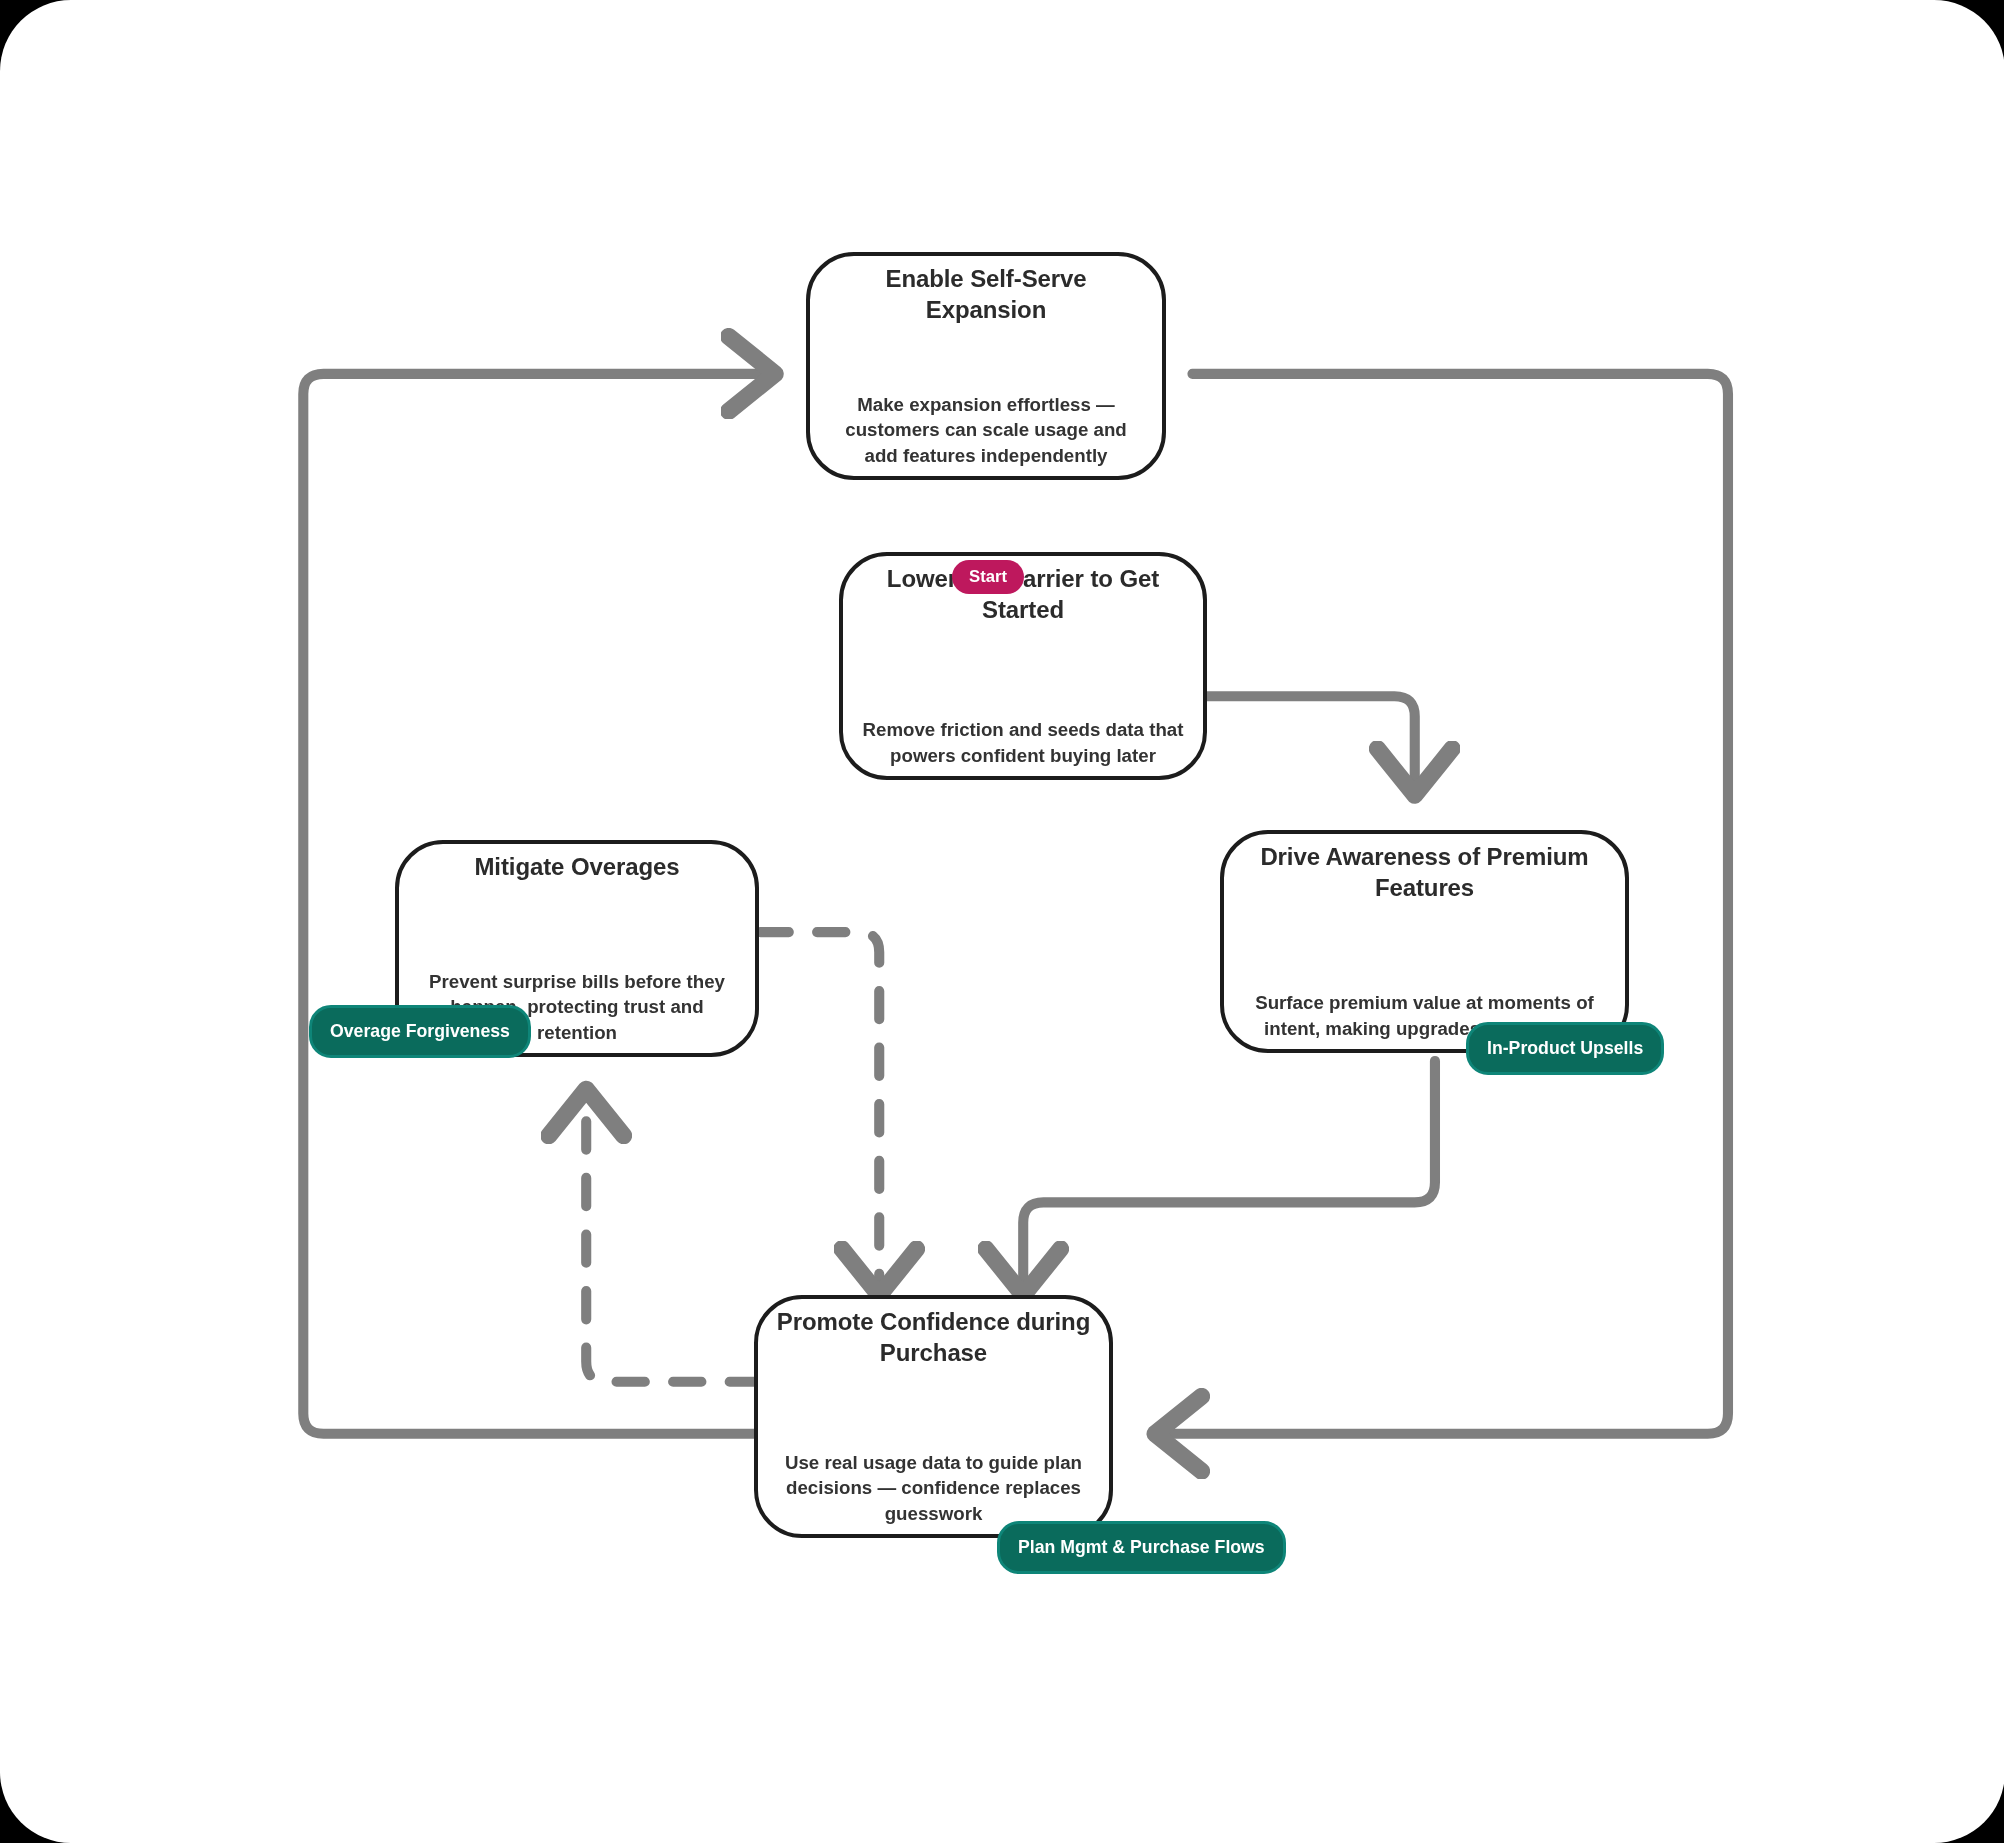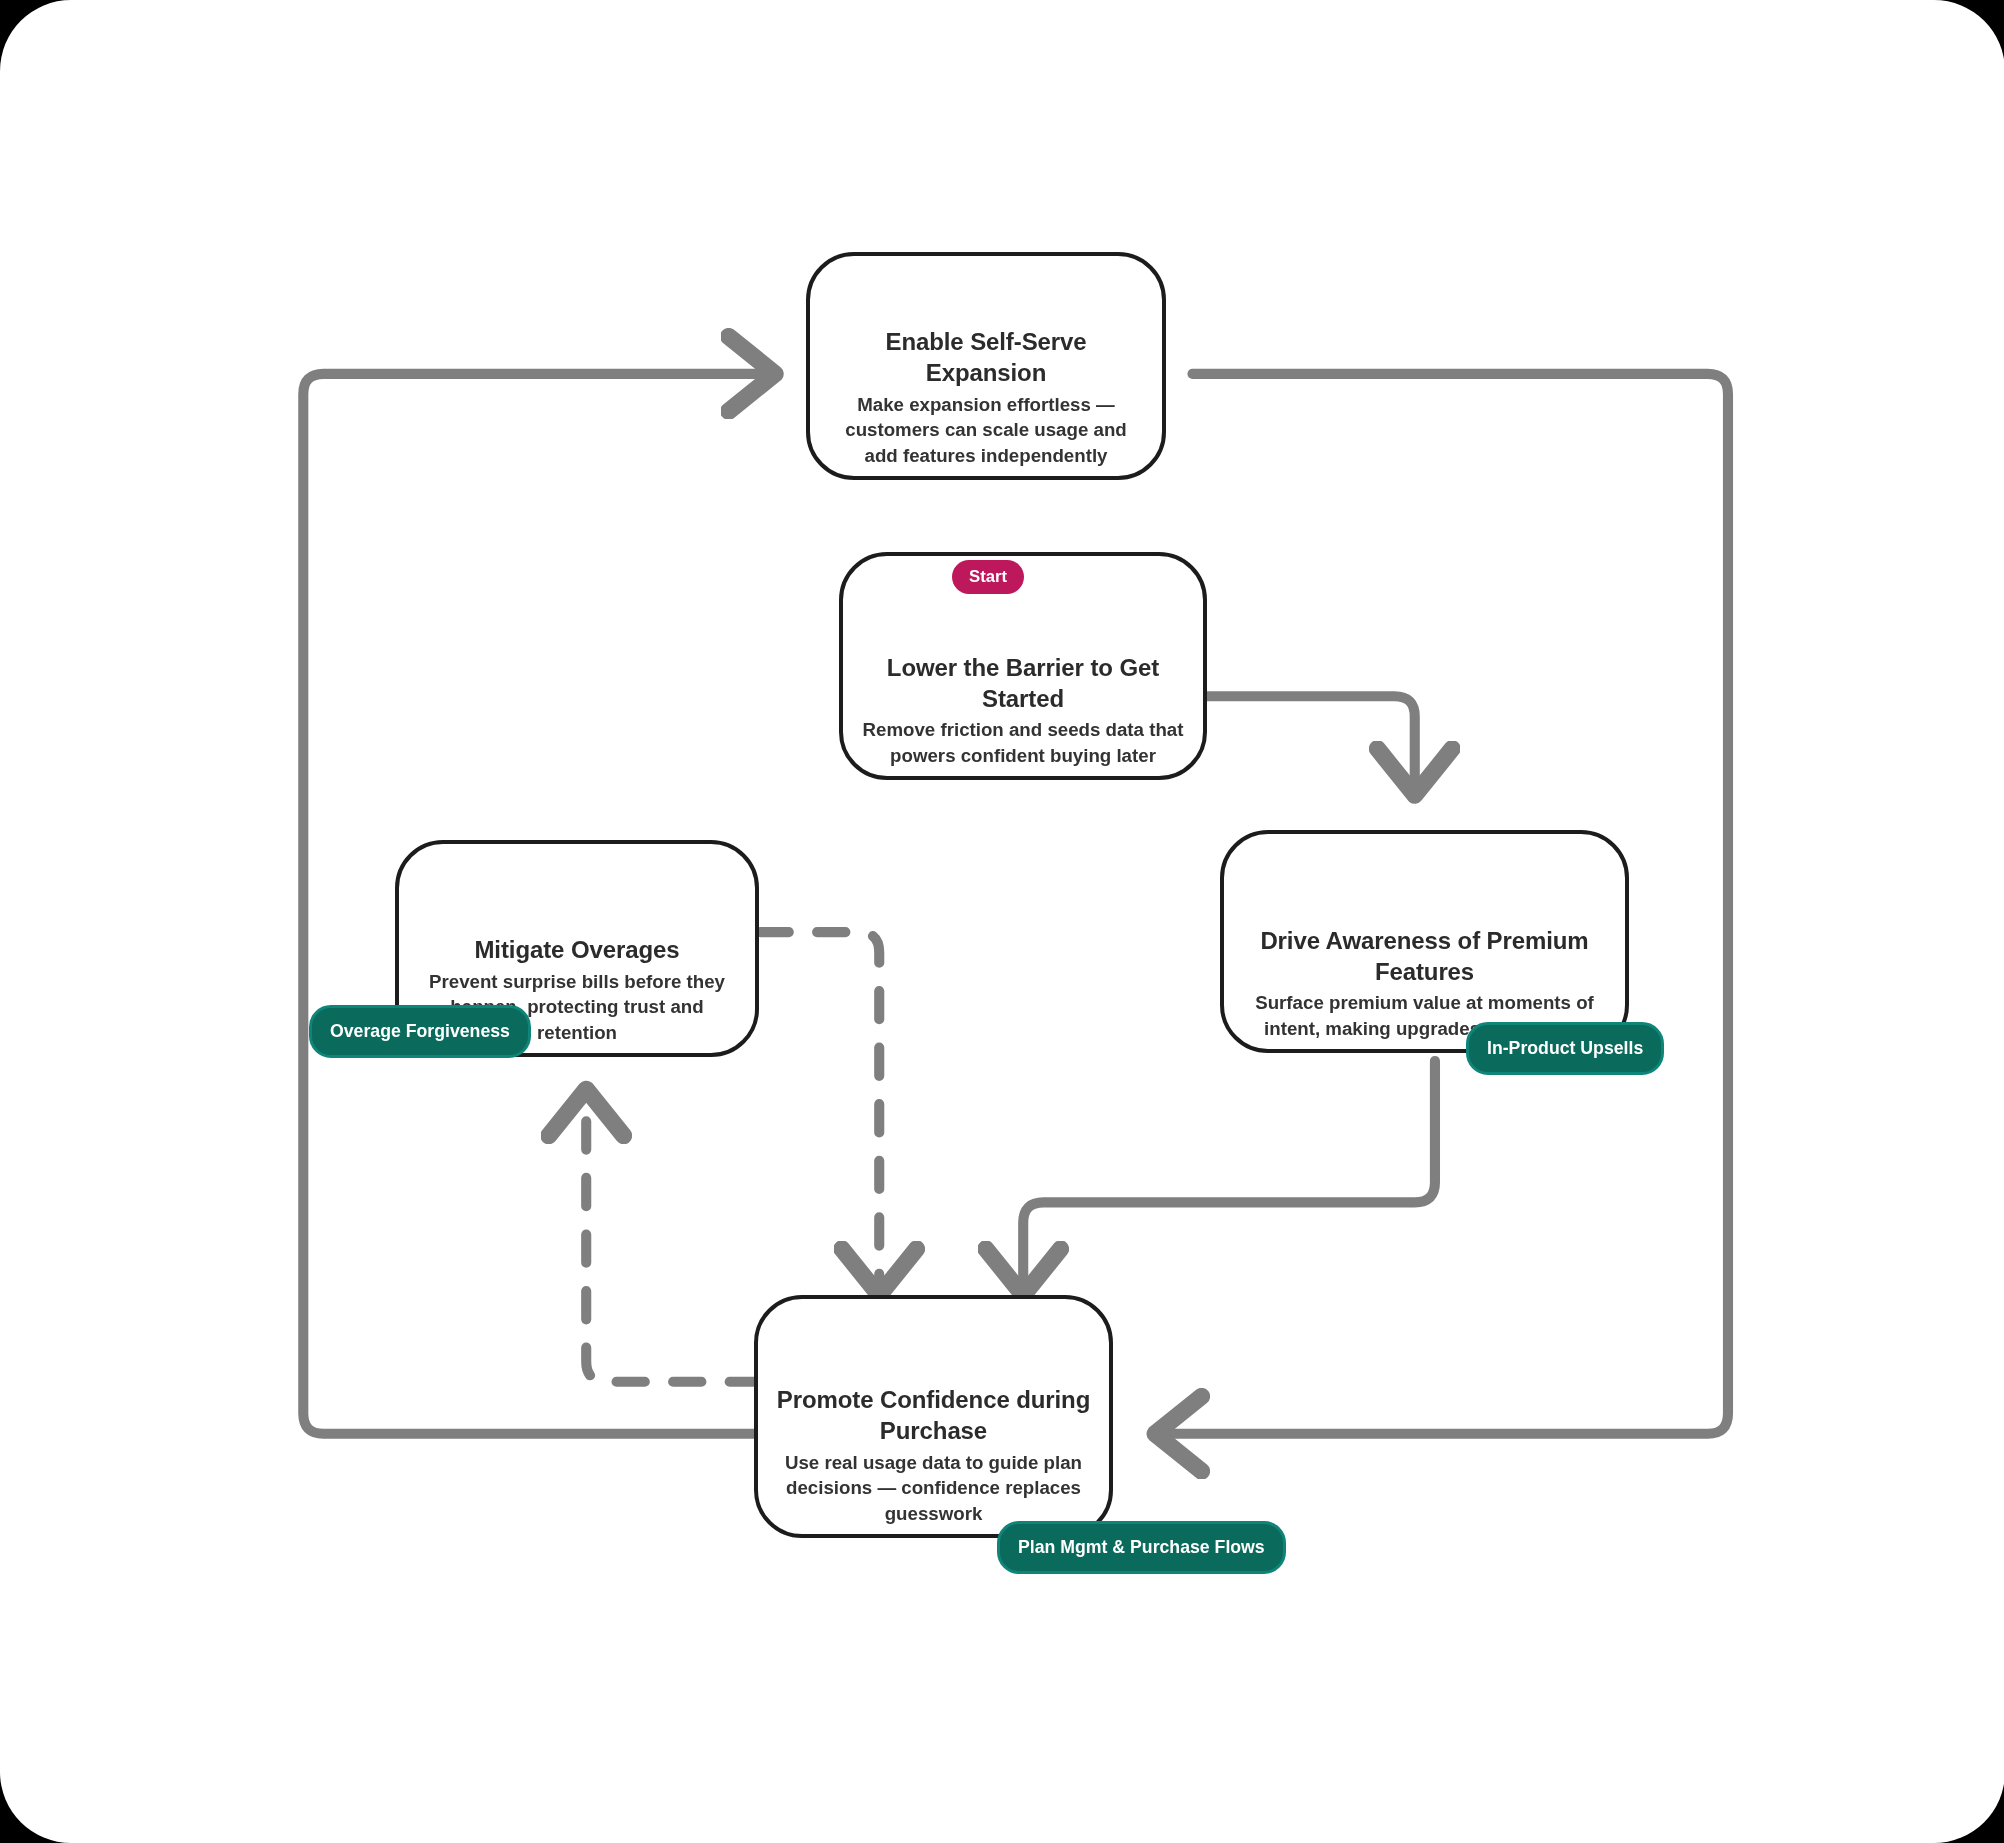--- a/index.html
+++ b/index.html
@@ -6,21 +6,21 @@
   body{width:2005px;height:1843px;font-family:"Liberation Sans",sans-serif;}
   #canvas{
     position:relative;width:2005px;height:1843px;
     background:#ffffff;border-radius:71px;overflow:hidden;
   }
   #edges{position:absolute;inset:0;width:2005px;height:1843px;}
   .node{
     position:absolute;box-sizing:border-box;
     background:#ffffff;border:4.5px solid #1c1c1c;
     border-radius:48px;
-    display:flex;flex-direction:column;align-items:center;justify-content:flex-end;
+    display:flex;flex-direction:column;align-items:center;justify-content:space-between;
     text-align:center;padding:7px 17px;z-index:5;
   }
   .node .title{
     font-size:24px;font-weight:bold;color:#2b2b2b;
     line-height:1.30;letter-spacing:-0.1px;
   }
   .node .desc{
     font-size:18.7px;font-weight:700;color:#333333;
     line-height:1.38;margin-top:3px;
   }

